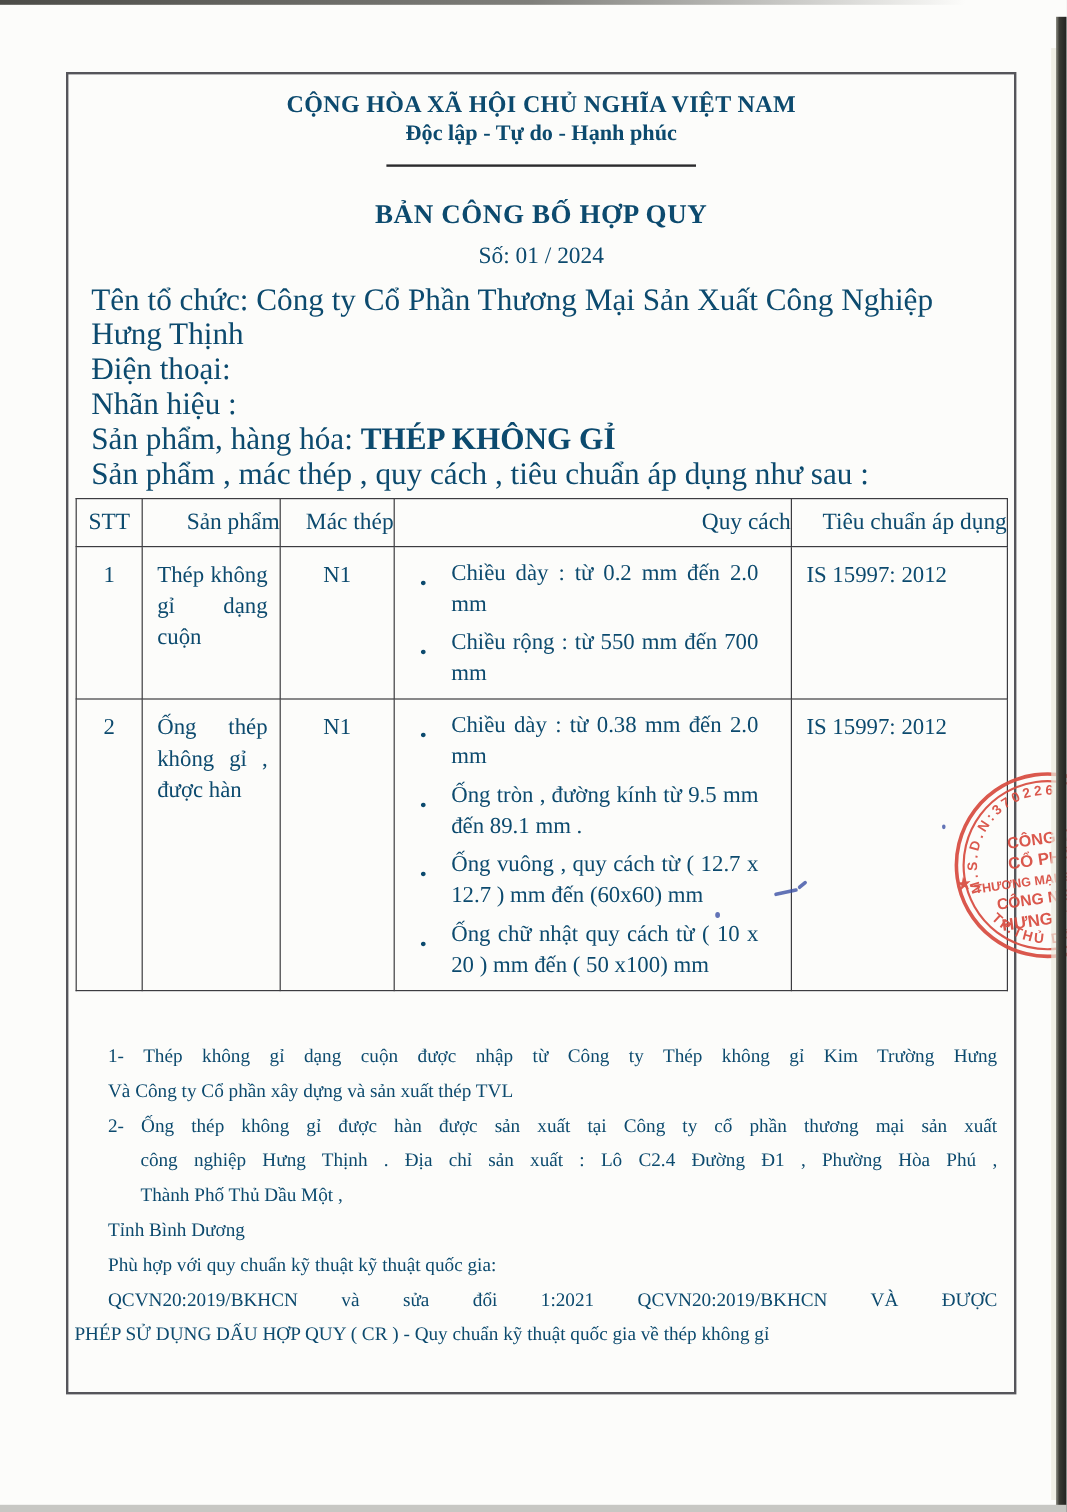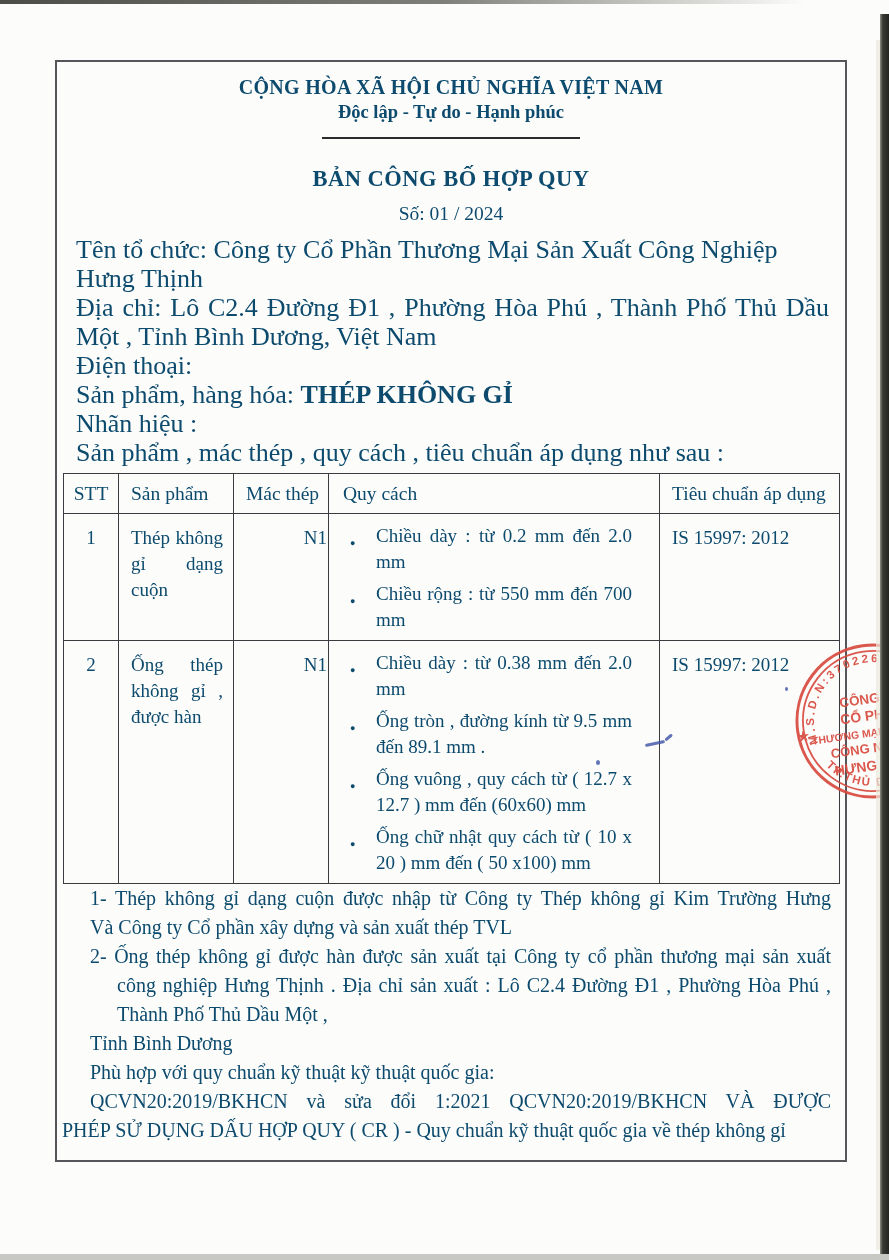--- a/index.html
+++ b/index.html
@@ -34,33 +34,33 @@
   .just { text-align:justify; }
   .indent-sm { margin-left:6px; }
   .gap-top { margin-top:7px; }
   .gap-top-sm { margin-top:5px; }
 
   table.products {
     border-collapse:collapse; table-layout:fixed;
     margin:6px 0 0 6px; width:776px; font-size:19px;
   }
   table.products th, table.products td { border:1.5px solid #3c3c40;margin-top:40px; }
-  thead th { font-weight:normal; height:39px; vertical-align:middle; text-align:left; padding:0 0 0 12px; font-size:19.5px; }
+  thead th { font-weight:normal; height:39px; vertical-align:middle; text-align:right; padding:0 0 0 12px; font-size:19.5px; }
   thead th.c-stt { text-align:center; padding:0; }
   tbody td { vertical-align:top; padding-top:11px; line-height:26px; }
   td.c-stt { text-align:center; }
   td.c-prod { padding-left:12px; padding-right:10px; text-align:justify; }
-  td.c-mark { text-align:right; }
+  td.c-mark { text-align:center; }
   td.c-spec { padding-top:9px; }
   td.c-spec ul { list-style:none; margin:0; padding:0 26px 0 46px; }
   td.c-spec li { position:relative; text-align:justify; line-height:26px; margin-bottom:6px; }
   td.c-spec li::before { content:"\25CF"; position:absolute; left:-26px; top:7px; font-size:9px; }
   td.c-std { padding-left:12px; }
 
-  .notes { padding:0 14px 0 33px; font-size:20px; line-height:29px; }
+  .notes { margin-top:40px; padding:0 14px 0 33px; font-size:16px; line-height:29px; }
   .note-line { }
   .note-indent { padding-left:27px; }
   .note-flush { margin-left:-28px; }
   .justify-full { text-align:justify; text-align-last:justify; }
 
   
   .stamp { position:absolute; left:763px; top:611px; z-index:3; opacity:.93; }
   .stamp text { font-family:"Liberation Sans", sans-serif; font-weight:bold; }
 
   .ink { position:absolute; z-index:4; background:#3b50a5; opacity:.8; }
@@ -79,24 +79,23 @@
     <p class="nat-title">CỘNG HÒA XÃ HỘI CHỦ NGHĨA VIỆT NAM</p>
     <div class="motto-wrap">
       <span class="motto">Độc lập - Tự do - Hạnh phúc</span>
     </div>
 
     <div class="doc-title">BẢN CÔNG BỐ HỢP QUY</div>
     <div class="doc-number">Số: 01 / 2024</div>
 
     <div class="body-block">
       <p>Tên tổ chức: Công ty Cổ Phần Thương Mại Sản Xuất Công Nghiệp Hưng Thịnh</p>
-      <p class="just">Địa chỉ: Lô C2.4 Đường Đ1 , Phường Hòa Phú , Thành Phố Thủ Dầu Một , Tỉnh Bình Dương, Việt Nam</p>
       <p>Điện thoại:</p>
+      <p class="indent-sm">Nhãn hiệu :</p>
       <p class="indent-sm gap-top"><span>Sản phẩm, hàng hóa: </span><strong>THÉP KHÔNG GỈ</strong></p>
-      <p class="indent-sm">Nhãn hiệu :</p>
       <p class="gap-top-sm">Sản phẩm , mác thép , quy cách , tiêu chuẩn áp dụng như sau :</p>
     </div>
 
     <table class="products">
       <colgroup>
         <col style="width:55px">
           <col style="width:115px">
           <col style="width:95px">
           <col style="width:331px">
           <col style="width:180px">

